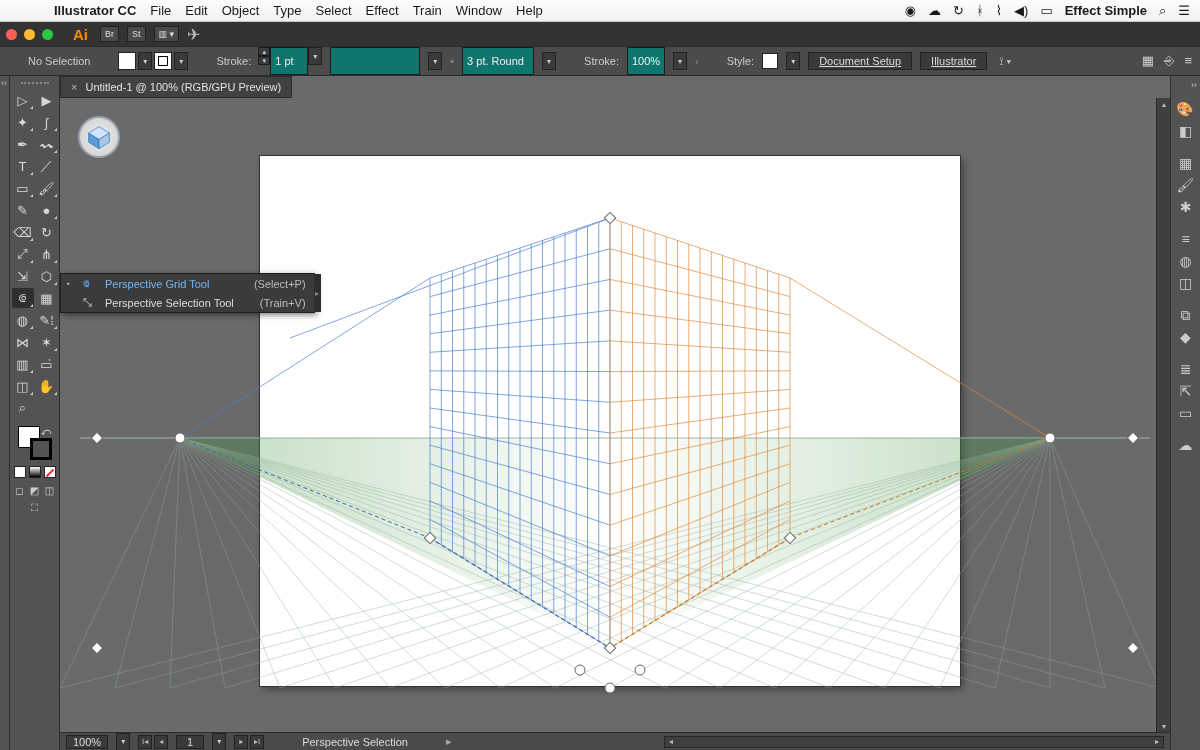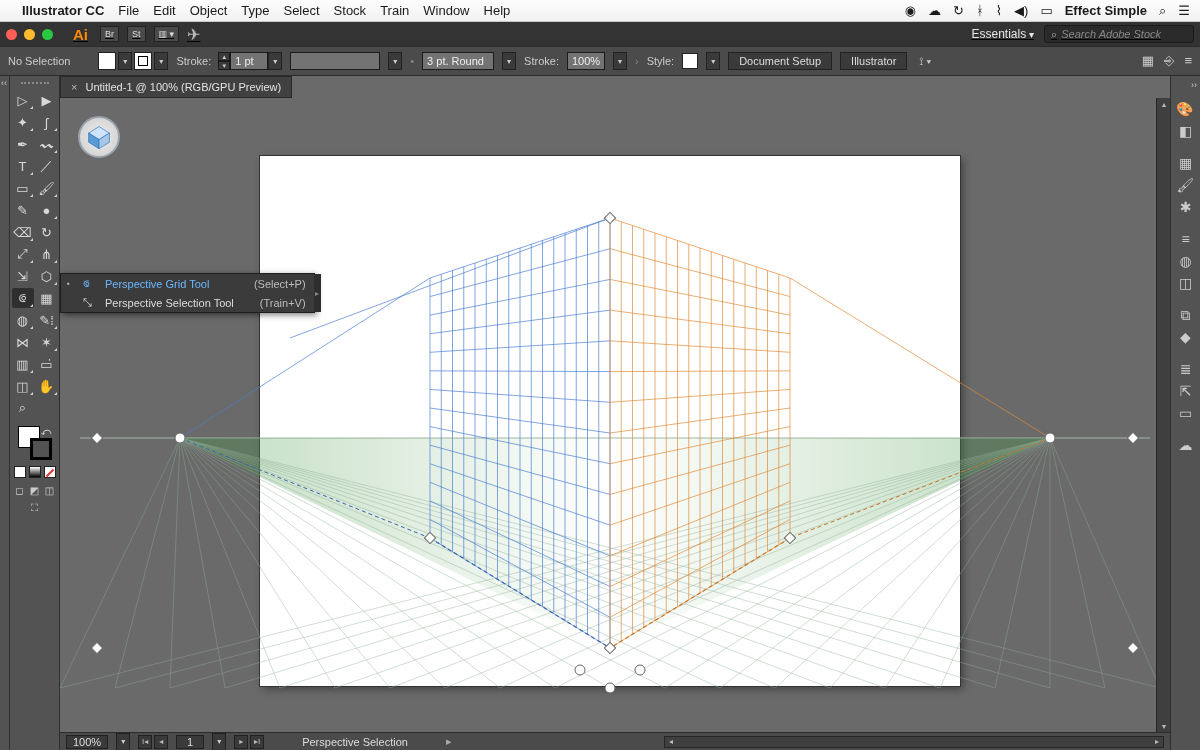--- a/index.html
+++ b/index.html
@@ -1,48 +1,48 @@
 <!DOCTYPE html>
 <html><head>
 <meta charset="utf-8">
 <style>
 * { margin: 0; padding: 0; box-sizing: border-box; font-family: -apple-system, "Helvetica Neue", Arial, sans-serif; user-select: none; }
 html, body { width: 1200px; height: 750px; overflow: hidden; background: #6a6a6a; }
 .mac-menubar { height: 22px; background: linear-gradient(#fdfdfd,#f1f1f1); display:flex; align-items:center; padding:0 10px; font-size:13px; color:#1a1a1a; border-bottom:1px solid #c9c9c9;}
 .mac-menubar .apple { font-size:15px; margin-right:12px;}
-.mac-menubar .app-menu { display:flex; gap:14px; }
+.mac-menubar .app-menu { display:flex; gap:14px;margin-left:32px; }
 .mac-menubar .app-menu span:first-child { font-weight:600;}
 .mac-menubar .right { margin-left:auto; display:flex; align-items:center; gap:12px; font-size:13px;}
 .mac-menubar .right .brand { font-weight:600;}
 .mac-menubar .icon { display:inline-block; }
 
-.ai-tabbar { height:24px; background:#333; display:flex; align-items:center; padding:0 6px; gap:8px;text-decoration:underline;}
+.ai-tabbar { height:24px; background:#333; display:flex; align-items:center; padding:0 6px; gap:8px;}
 .traffic { display:flex; gap:7px; margin-right:8px;}
 .traffic span { width:11px; height:11px; border-radius:50%; display:block;}
 .tr-red{background:#ff5f57;} .tr-yel{background:#febc2e;} .tr-grn{background:#28c840;}
 .ai-logo{color:#ff8a00; font-weight:600; font-size:15px; margin:0 4px;}
 .ai-tabbar .mini-btn { background:#4a4a4a; color:#ddd; font-size:9px; padding:2px 4px; border:1px solid #222; border-radius:0;}
 .ai-tabbar .right { margin-left:auto; display:flex; align-items:center; gap:10px;}
 .workspace-dd { color:#e6e6e6; font-size:12px;}
 .workspace-dd::after{content:" ▾"; font-size:10px;}
 .stock-search { background:#2a2a2a; border:1px solid #1a1a1a; border-radius:3px; height:18px; width:150px; display:flex; align-items:center; padding:0 6px; color:#888; font-size:11px; font-style:italic;}
 .stock-search::before{content:"⌕"; font-style:normal; margin-right:4px; color:#aaa;}
 
 .control-bar { height:30px; background:#4b4b4b; border-top:1px solid #2b2b2b; border-bottom:1px solid #2b2b2b; display:flex; align-items:center; padding:0 8px; gap:8px; font-size:11px; color:#ddd;}
-.cb-label{color:#ccc;}
+.cb-label{color:#ccc;margin-left:20px;}
 .cb-swatch{width:18px;height:18px;border:1px solid #222;}
 .cb-swatch.white{background:#fff;}
 .cb-swatch.strokebox{background:#fff; position:relative;}
 .cb-swatch.strokebox::after{content:""; position:absolute; inset:3px; border:1px solid #000;}
 .cb-dd{width:14px;height:18px;background:#3a3a3a;border:1px solid #222; display:flex;align-items:center;justify-content:center;font-size:8px;color:#ccc;}
-.cb-input{background:#737373;border:1px solid #1b1b1b;color:#eee;font-size:11px;height:18px;padding:0 4px;display:flex;align-items:center;}
+.cb-input{background:#0f766e;border:1px solid #1b1b1b;color:#eee;font-size:11px;height:28px;padding:0 4px;display:flex;align-items:center;}
 .cb-input.wide{width:72px;}
 .cb-spinner{display:flex;flex-direction:column;margin-left:-1px;}
 .cb-spinner div{width:12px;height:9px;background:#3a3a3a;border:1px solid #1b1b1b;font-size:7px;line-height:7px;text-align:center;color:#ccc;}
-.cb-btn{background:#3a3a3a;border:1px solid #222;padding:2px 10px;color:#ddd;}
+.cb-btn{background:#3a3a3a;border:1px solid #222;padding:2px 10px;color:#ddd;text-decoration:underline;}
 .cb-sep{color:#888;}
 
 .body-row{display:flex; height:674px;}
 .left-dock{width:10px;background:#535353;border-right:1px solid #2f2f2f; position:relative;}
 .left-dock .chev{position:absolute;top:2px;left:1px;color:#ccc;font-size:9px;}
 .toolbox{width:50px;background:#535353;border-right:1px solid #2f2f2f; display:flex; flex-direction:column; align-items:center; padding-top:6px;}
 .tool-grip{width:28px;height:4px;border-top:2px dotted #888;margin-bottom:4px;}
 .tool-grid{display:grid;grid-template-columns:22px 22px;gap:2px;}
 .tool{width:22px;height:20px;display:flex;align-items:center;justify-content:center;color:#d8d8d8;font-size:13px;position:relative;border-radius:2px;}
 .tool.sel{background:#2f2f2f;}
@@ -99,21 +99,21 @@
 
 <div class="mac-menubar">
   <span class="apple"></span>
   <div class="app-menu">
     <span>Illustrator CC</span>
     <span>File</span>
     <span>Edit</span>
     <span>Object</span>
     <span>Type</span>
     <span>Select</span>
-    <span>Stock</span>
+    <span>Effect</span>
     <span>Train</span>
     <span>Window</span>
     <span>Help</span>
   </div>
   <div class="right">
     <span class="icon">◉</span>
     <span class="icon">☁︎</span>
     <span class="icon">↻</span>
     <span class="icon">ᚼ</span>
     <span class="icon">⌇</span>
@@ -129,26 +129,20 @@
   <div class="traffic">
     <span class="tr-red"></span>
     <span class="tr-yel"></span>
     <span class="tr-grn"></span>
   </div>
   <span class="ai-logo">Ai</span>
   <span class="mini-btn">Br</span>
   <span class="mini-btn">St</span>
   <span class="mini-btn">▥ ▾</span>
   <span style="color:#bbb;">✈︎</span>
-  <div class="right">
-    <span class="workspace-dd">Essentials</span>
-    <div class="stock-search">
-        <span>Search Adobe Stock</span>
-      </div>
-  </div>
 </div>
 
 <div class="control-bar">
   <span class="cb-label">No Selection</span>
   <div style="display:flex;align-items:center;margin-left:20px;gap:2px;">
     <span class="cb-swatch white"></span>
     <span class="cb-dd">▾</span>
     <span class="cb-swatch strokebox"></span>
     <span class="cb-dd">▾</span>
   </div>

